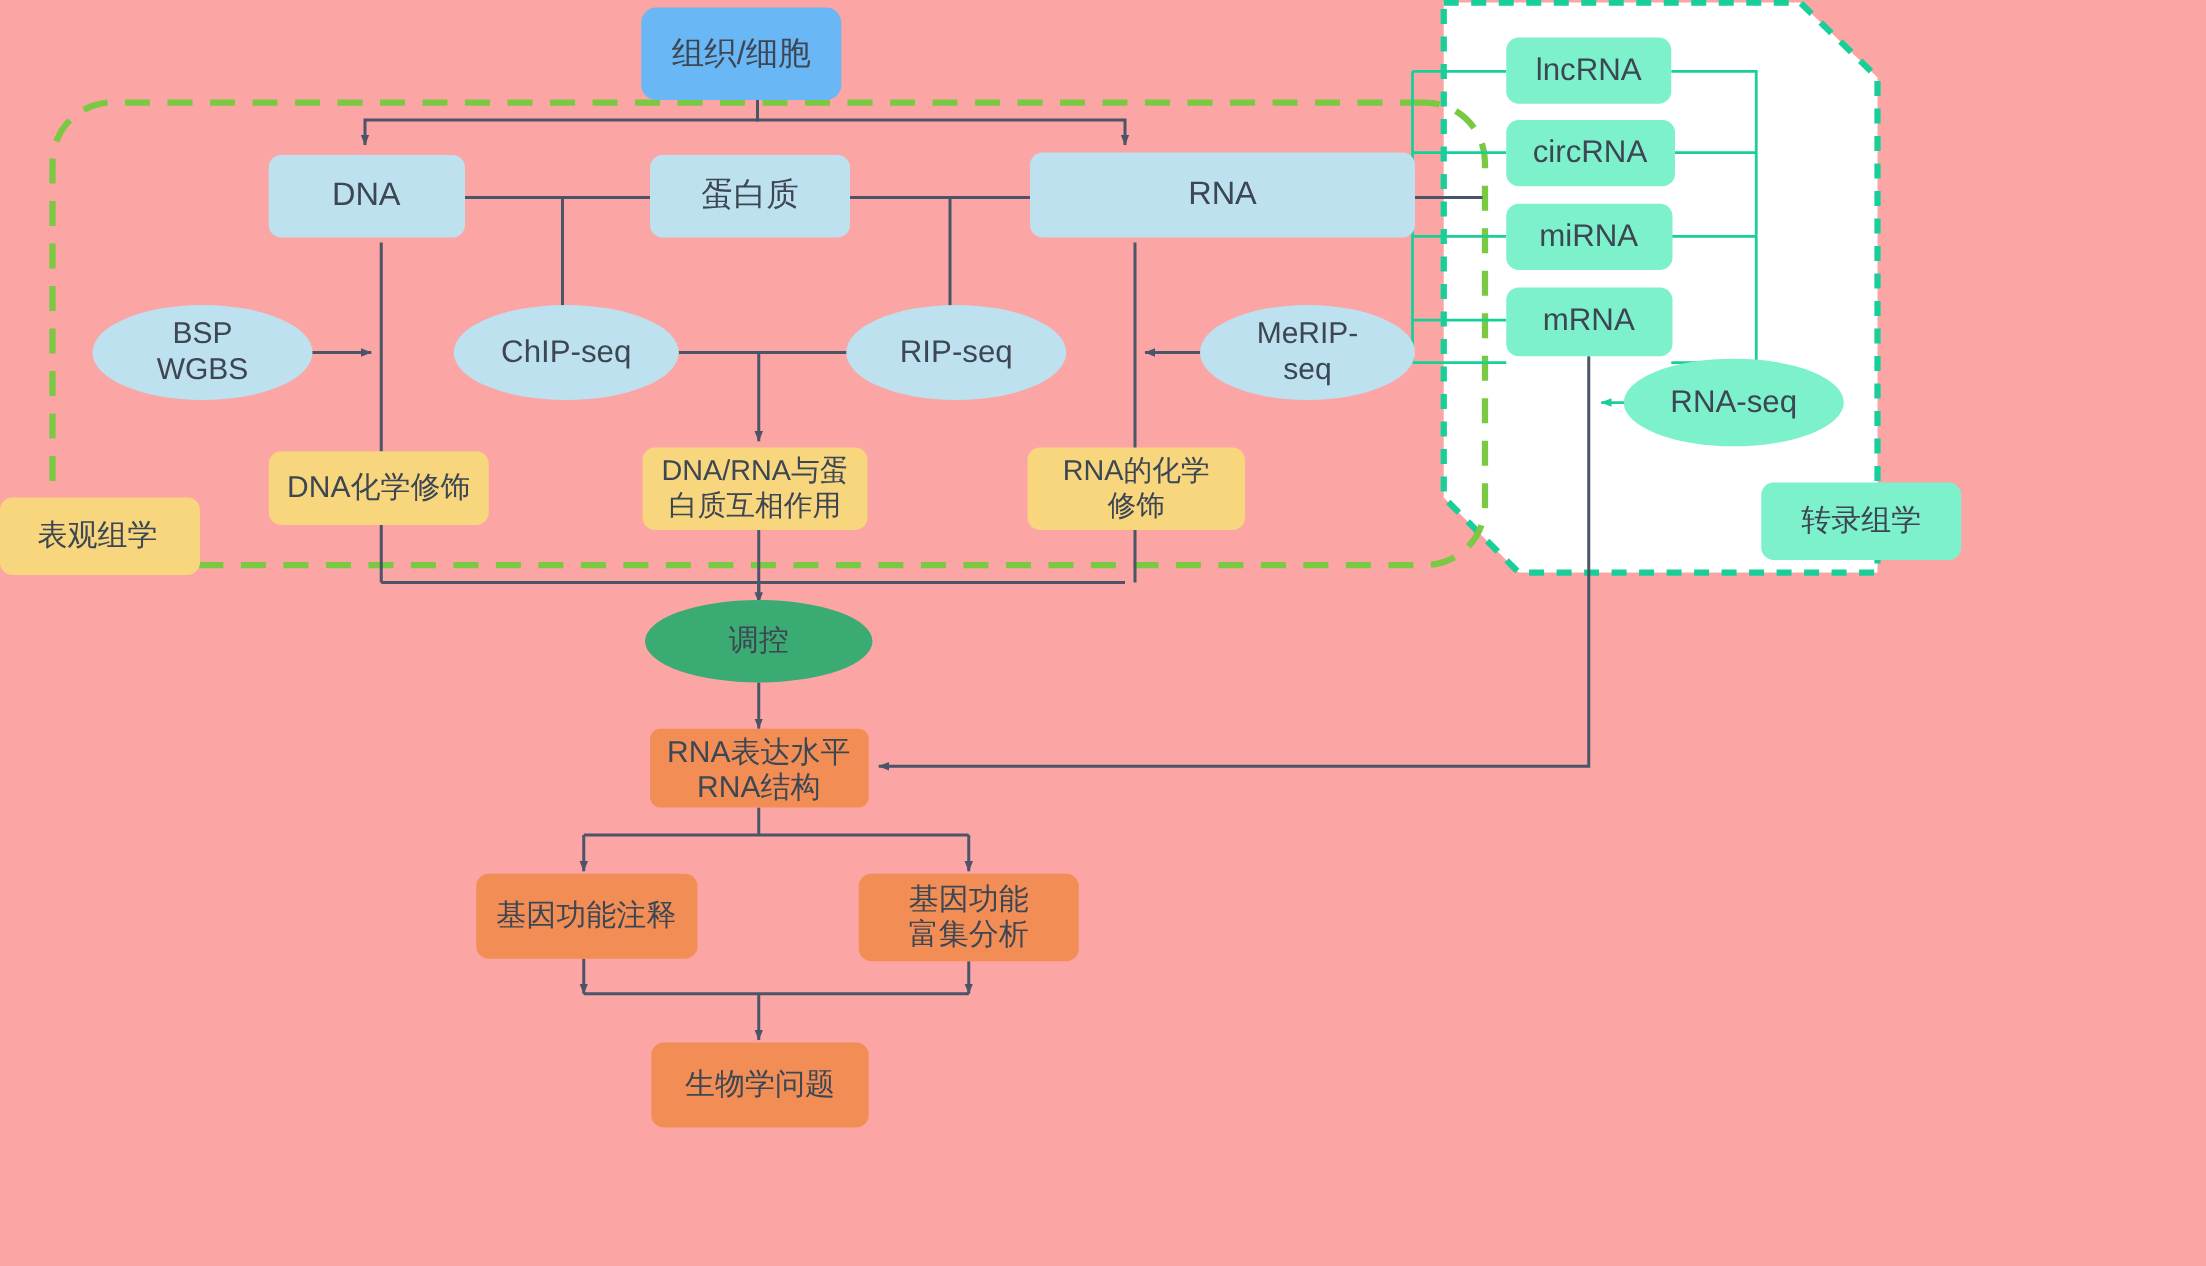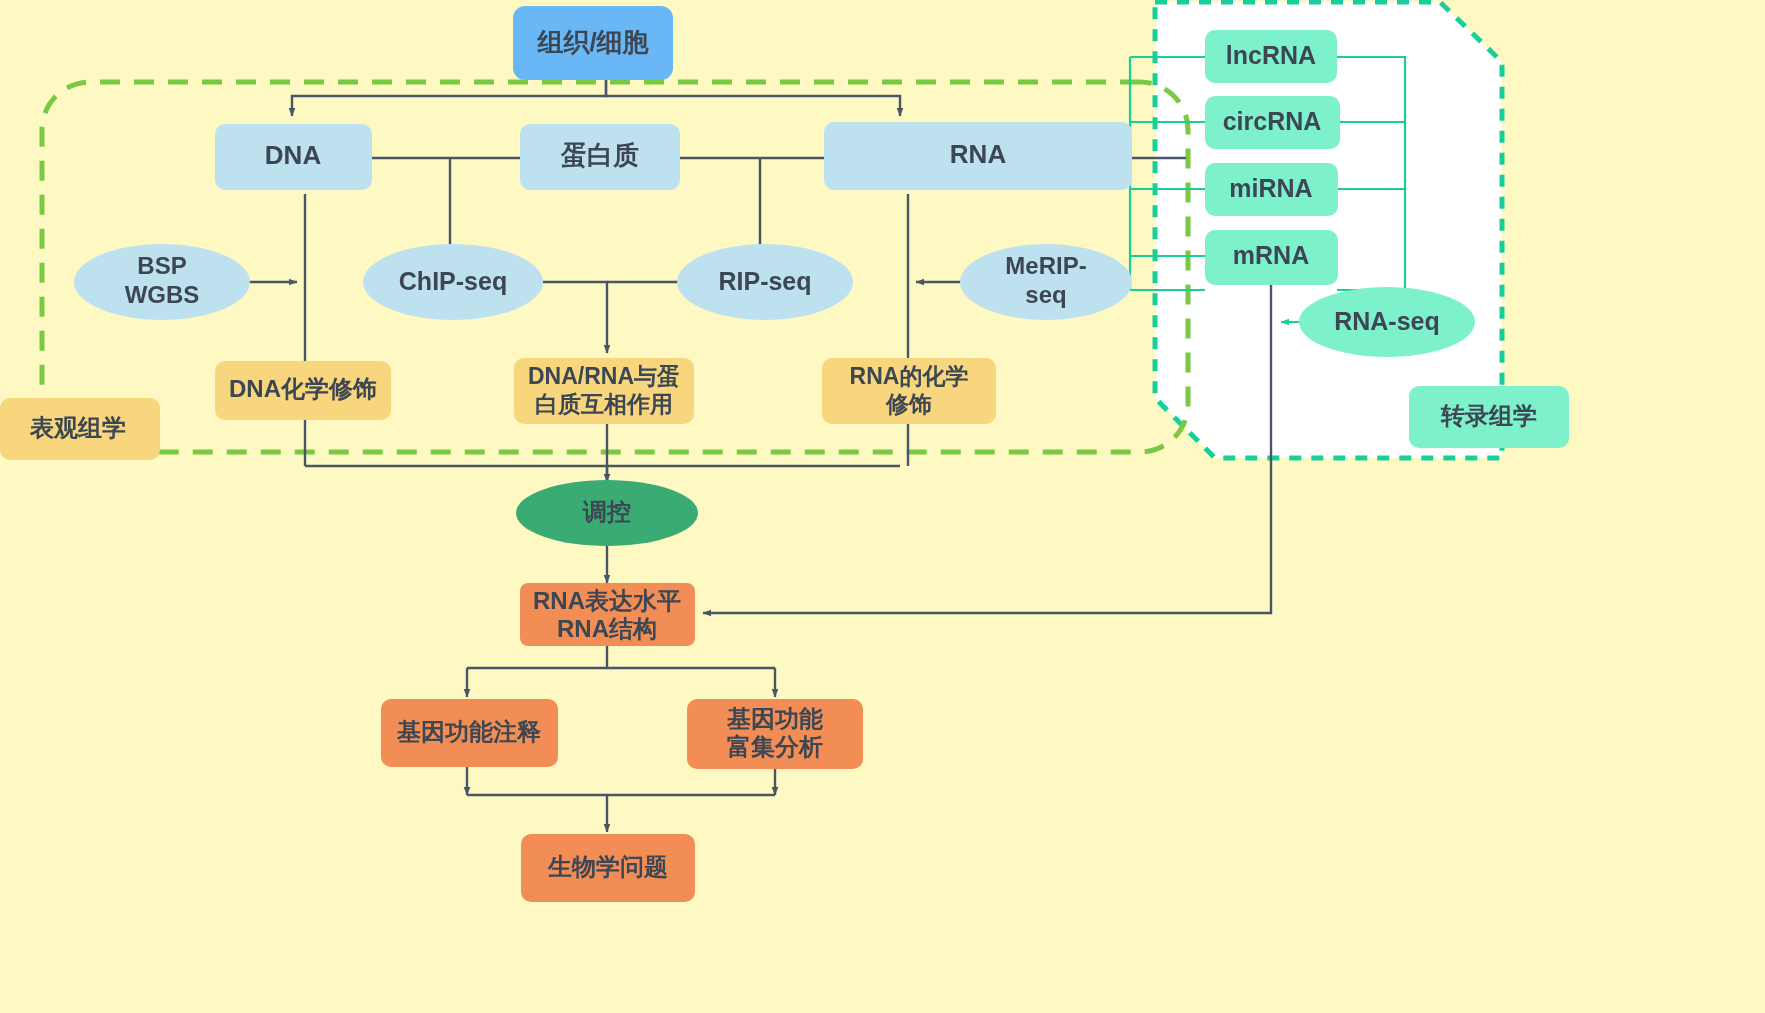--- a/index.html
+++ b/index.html
@@ -4,24 +4,23 @@
 <style>
   html, body {
     margin: 0;
     padding: 0;
     background: #000000;
   }
   #stage {
     position: relative;
     width: 1765px;
     height: 1013px;
-    background: #fef9c3;
+    background: #fca5a5;
     overflow: hidden;
     font-family: "Liberation Sans", "DejaVu Sans", sans-serif;
-    font-weight: bold;
   }
   #diagram {
     position: absolute;
     left: 0; top: 0;
     width: 1765px;
     height: 1013px;
   }
   .node-label {
     font-family: "Liberation Sans", "DejaVu Sans", sans-serif;
     fill: #3d4653;

